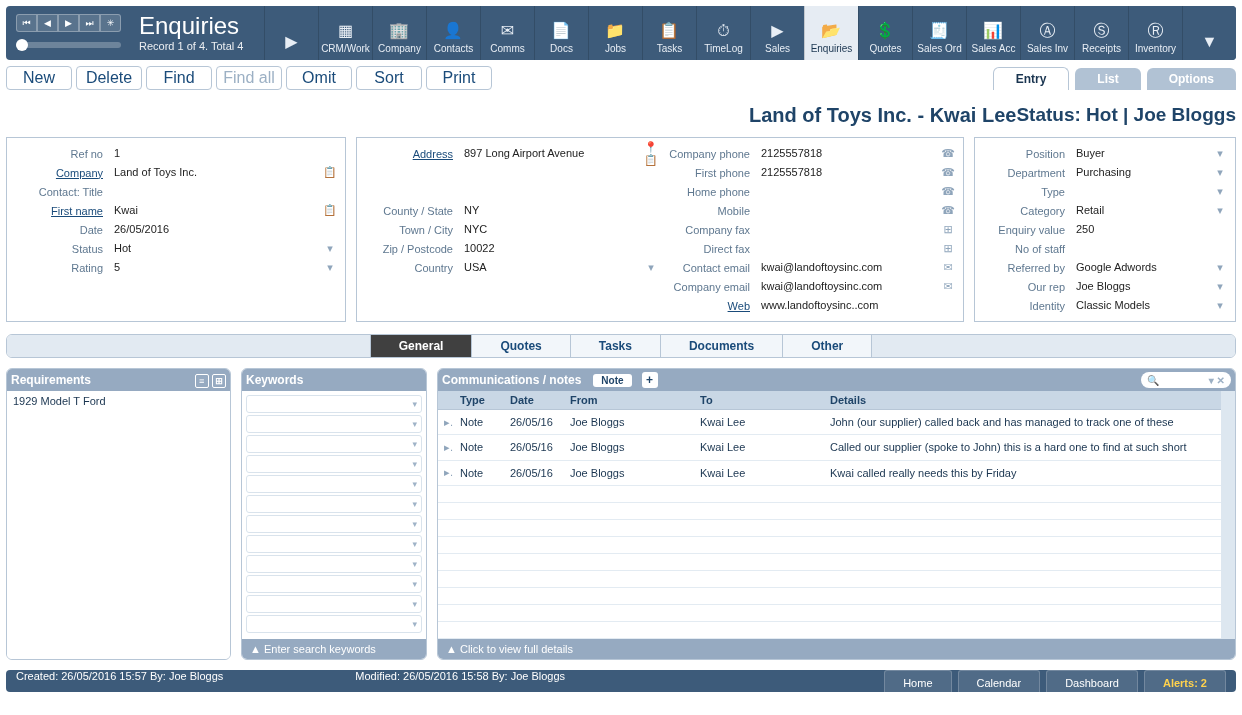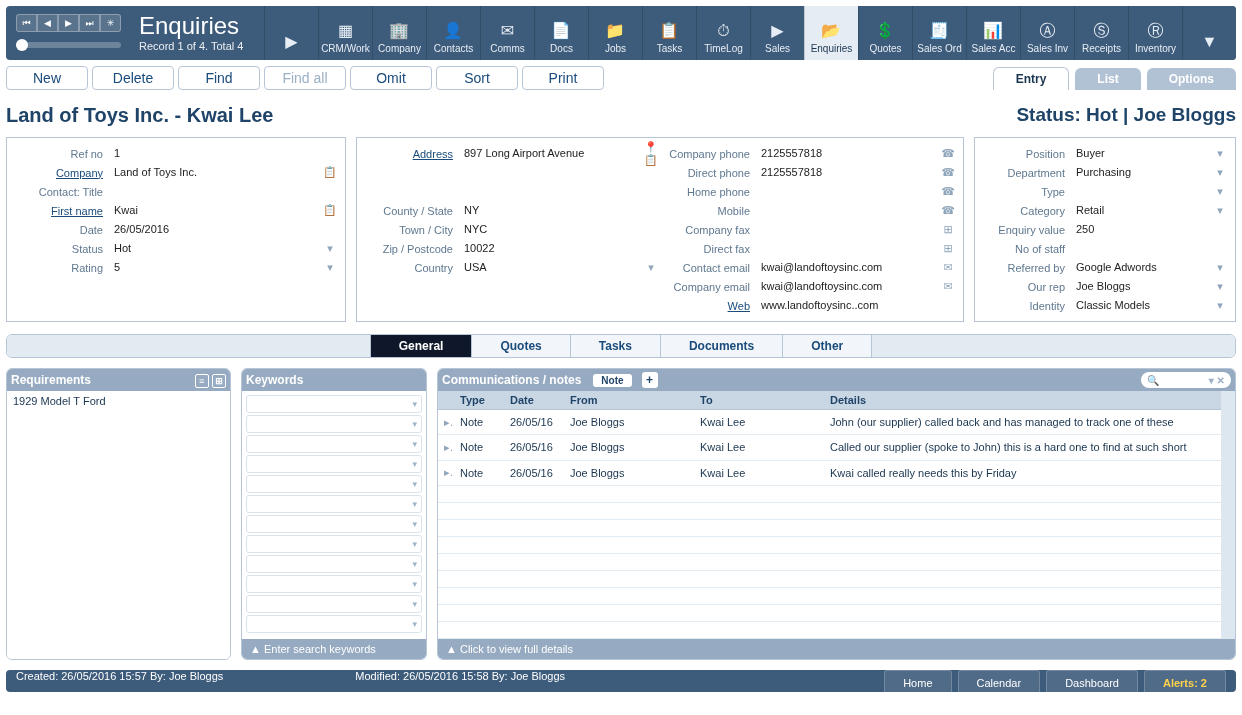--- a/index.html
+++ b/index.html
@@ -27,43 +27,43 @@
  .slider::after{content:"";position:absolute;left:0;top:-3px;width:12px;height:12px;border-radius:50%;background:#fff}
  .title-area{padding:6px 8px;display:flex;flex-direction:column;justify-content:center}
  .title-area .big{font-size:24px;font-weight:300;line-height:1}
  .title-area .small{font-size:11px;opacity:.9;margin-top:2px}
  .toolbar{margin-left:auto;display:flex}
  .tool{width:54px;display:flex;flex-direction:column;align-items:center;justify-content:flex-end;padding:6px 0 6px;gap:4px;cursor:pointer;border-left:1px solid rgba(0,0,0,.15);background:var(--dark-blue);color:#e8eef5;font-size:10px}
  .tool .ic{font-size:16px;line-height:1}
  .tool.sel{background:#e6ecf3;color:var(--text)}
  
  .actionbar{display:flex;height:24px;margin-top:6px;align-items:stretch}
- .actionbar .abtn{width:82px;display:flex;align-items:center;justify-content:center;border:1px solid var(--border);border-radius:4px;margin-right:4px;color:var(--link);background:#fff;cursor:pointer;font-size:14px}
+ .actionbar .abtn{width:66px;display:flex;align-items:center;justify-content:center;border:1px solid var(--border);border-radius:4px;margin-right:4px;color:var(--link);background:#fff;cursor:pointer;font-size:16px}
  .actionbar .abtn.dim{color:#9cb0c4}
  .tabs{margin-left:auto;display:flex;gap:6px;align-items:flex-end}
  .tab{padding:4px 22px;border-radius:6px 6px 0 0;background:#b1c2d4;color:#fff;cursor:pointer;font-size:12px;font-weight:bold}
  .tab.active{background:#fff;color:var(--text);border:1px solid var(--border);border-bottom:none}
  
- .heading{display:flex;justify-content:space-between;padding:14px 0 10px 0}
+ .heading{display:flex;justify-content:flex-end;padding:14px 0 10px 0}
  .heading h1{margin:0;font-size:20px;color:var(--accent)}
  .status{font-size:19px;font-weight:bold;color:var(--accent)}
  
  .panels{display:flex;gap:10px}
  .panel{border:1px solid var(--border);border-radius:0;flex:1;padding:6px 8px}
  .row{display:flex;align-items:center;height:19px}
  .row .lab{width:96px;text-align:right;padding-right:8px;font-size:11px;color:#5f7890}
  .row .lab.link{text-decoration:underline;color:var(--link)}
  .row .val{flex:1;font-size:11px;padding:1px 3px;border-bottom:1px solid transparent;color:#222}
  .row .icon{width:14px;text-align:center;color:#8fa5bb;font-size:11px}
  .panel3 .lab{width:90px}
  
  .midtabs{display:flex;border:1px solid var(--border);border-radius:6px;margin-top:12px;overflow:hidden;height:24px}
  .midtabs .seg{flex:1;background:#e2eaf2}
  .midtabs .m{padding:0 28px;display:flex;align-items:center;justify-content:center;background:#f2f6fa;color:var(--link);cursor:pointer;font-size:12px;border-left:1px solid var(--border);font-weight:bold}
- .midtabs .m.active{background:#0f172a;color:#fff}
+ .midtabs .m.active{background:#404040;color:#fff}
  .midtabs .seg2{flex:1;background:#e2eaf2;border-left:1px solid var(--border)}
  
  .bottom{display:flex;gap:10px;margin-top:10px}
  .bpanel{border:1px solid var(--border);border-radius:6px;overflow:hidden;display:flex;flex-direction:column;background:#fff}
  .b-req{width:225px}
  .b-key{width:186px}
  .b-comm{flex:1}
  .phead{background:var(--panel-head);color:#fff;height:22px;display:flex;align-items:center;padding:0 4px;font-weight:bold;font-size:12px;gap:6px}
  .phead .s{margin-left:auto}
  .body-area{flex:1;background:#fff;font-size:11px;padding:4px 6px;min-height:230px}
@@ -262,21 +262,21 @@
           <div class="icon">▾</div>
         </div>
       </div>
     <div id="panel-phone" style="flex:1">
         <div class="row">
           <div class="lab">Company phone</div>
           <div class="val">2125557818</div>
           <div class="icon">☎</div>
         </div>
         <div class="row">
-          <div class="lab">Direct phone</div>
+          <div class="lab">First phone</div>
           <div class="val">2125557818</div>
           <div class="icon">☎</div>
         </div>
         <div class="row">
           <div class="lab">Home phone</div>
           <div class="val"></div>
           <div class="icon">☎</div>
         </div>
         <div class="row">
           <div class="lab">Mobile</div>

